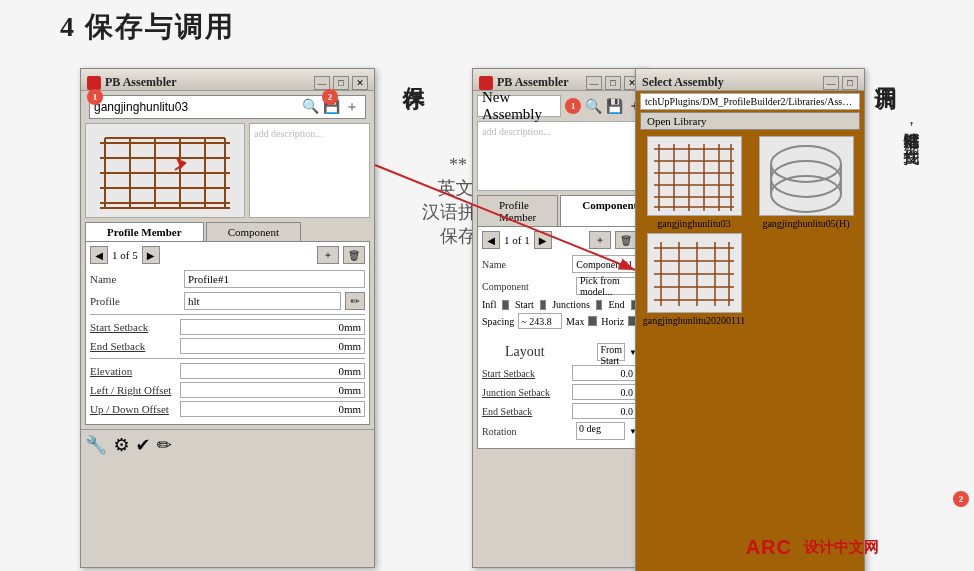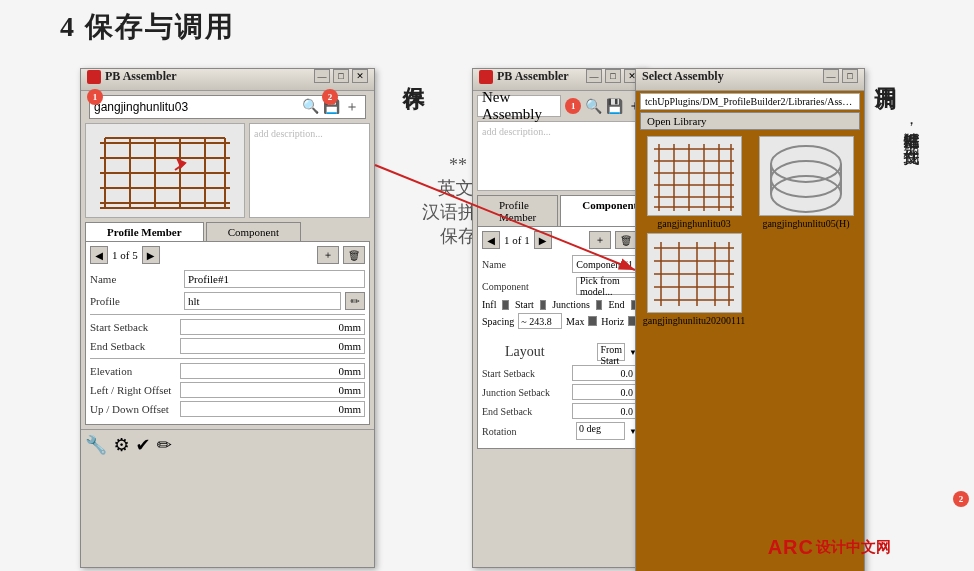--- a/index.html
+++ b/index.html
@@ -52,21 +52,21 @@
       position: absolute;
       background: #d4d0c8;
       border: 1px solid #888;
       box-shadow: 2px 2px 6px rgba(0,0,0,0.3);
     }
 
     .window-titlebar {
       background: linear-gradient(to bottom, #e8e4dc, #c8c4bc);
       height: 22px;
       display: flex;
-      align-items: flex-start;
+      align-items: flex-end;
       padding: 0 6px;
       border-bottom: 1px solid #999;
       justify-content: space-between;
     }
     .window-title-text {
       font-size: 12px;
       font-weight: bold;
       color: #222;
       display: flex;
       align-items: center;
@@ -250,20 +250,21 @@
     }
     .offset-row {
       display: flex;
       align-items: center;
       margin-bottom: 3px;
     }
     .offset-label {
       font-size: 11px;
       width: 90px;
       color: #333;
+      text-decoration: underline;
     }
     .offset-value {
       flex: 1;
       height: 16px;
       background: white;
       border: 1px solid #aaa;
       font-size: 11px;
       display: flex;
       align-items: center;
       justify-content: flex-end;
@@ -727,16 +728,16 @@
 <svg style="position:absolute;top:0;left:0;width:974px;height:571px;pointer-events:none;z-index:5;" xmlns="http://www.w3.org/2000/svg">
 
   <defs>
     <marker id="arrowhead" markerWidth="8" markerHeight="6" refX="8" refY="3" orient="auto">
       <polygon points="0 0, 8 3, 0 6" fill="#cc2222"></polygon>
     </marker>
   </defs>
   <line x1="375" y1="165" x2="635" y2="270" stroke="#cc2222" stroke-width="2" marker-end="url(#arrowhead)"></line>
 </svg>
 
-<div style="position:absolute;bottom:12px;right:83px;display:flex;align-items:center;gap:2px;text-align:right;">
+<div style="position:absolute;bottom:12px;right:95px;display:flex;align-items:center;gap:12px;text-align:right;">
   <span style="font-size:20px;font-weight:900;color:#cc1111;font-family:Arial,sans-serif;letter-spacing:1px;">ARC</span>
   <span style="font-size:15px;color:#cc1111;font-weight:bold;">设计中文网</span>
 </div>
 
 </body></html>

